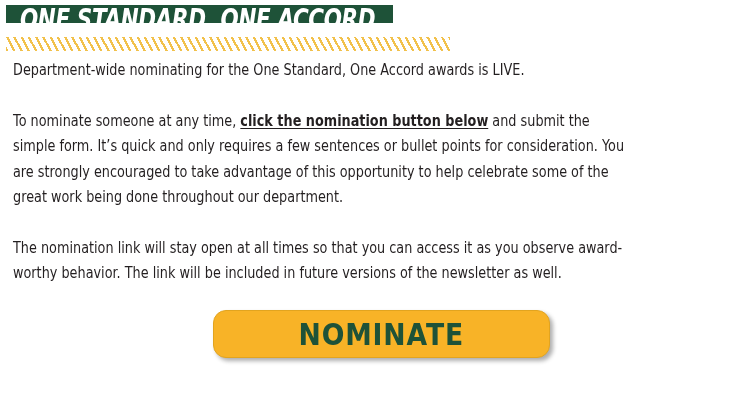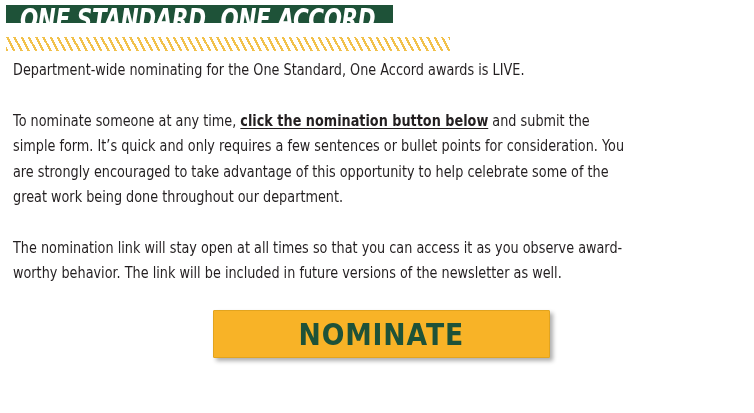--- a/index.html
+++ b/index.html
@@ -98,21 +98,21 @@
     width: 337px;
     height: 48px;
   }
   .nominate-button {
     box-sizing: border-box;
     display: block;
     width: 337px;
     height: 48px;
     background: #F8B327;
     border: 1px solid #E2A41F;
-    border-radius: 1px;
+    border-radius: 13px;
     box-shadow: 3px 3px 4px rgba(0,0,0,0.32);
     color: #1E5238;
     font-family: "DejaVu Sans", sans-serif;
     font-weight: 700;
     font-size: 31px;
     line-height: 44px;
     text-align: center;
     letter-spacing: 1px;
     cursor: pointer;
     padding: 0;

